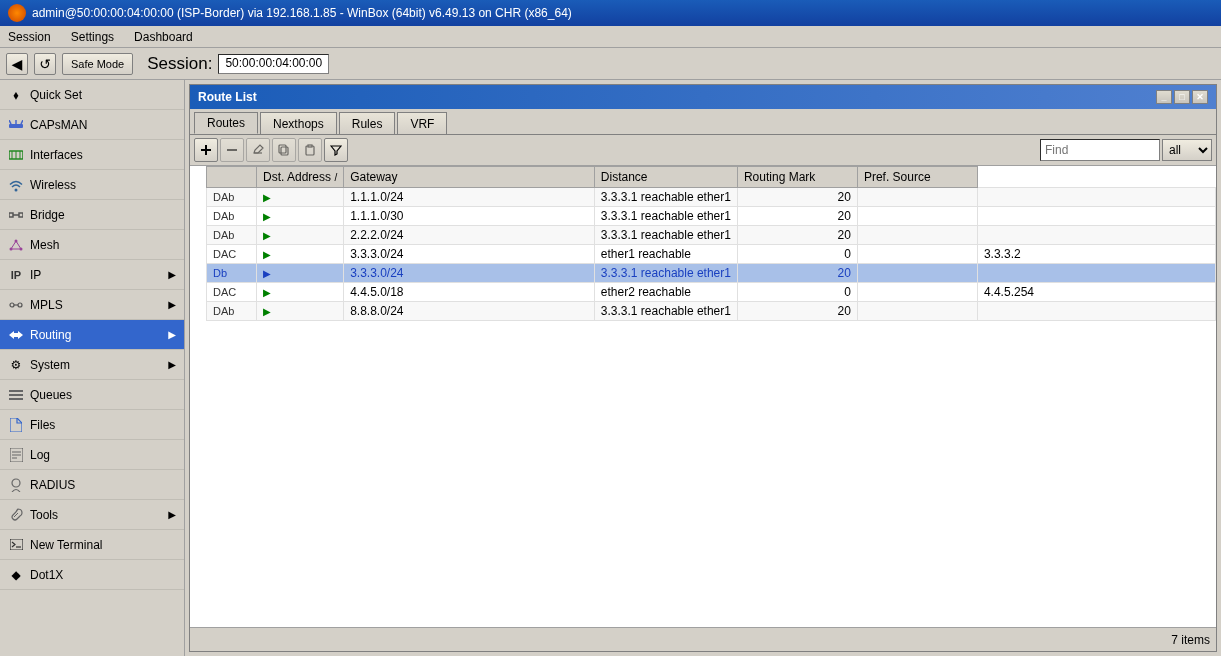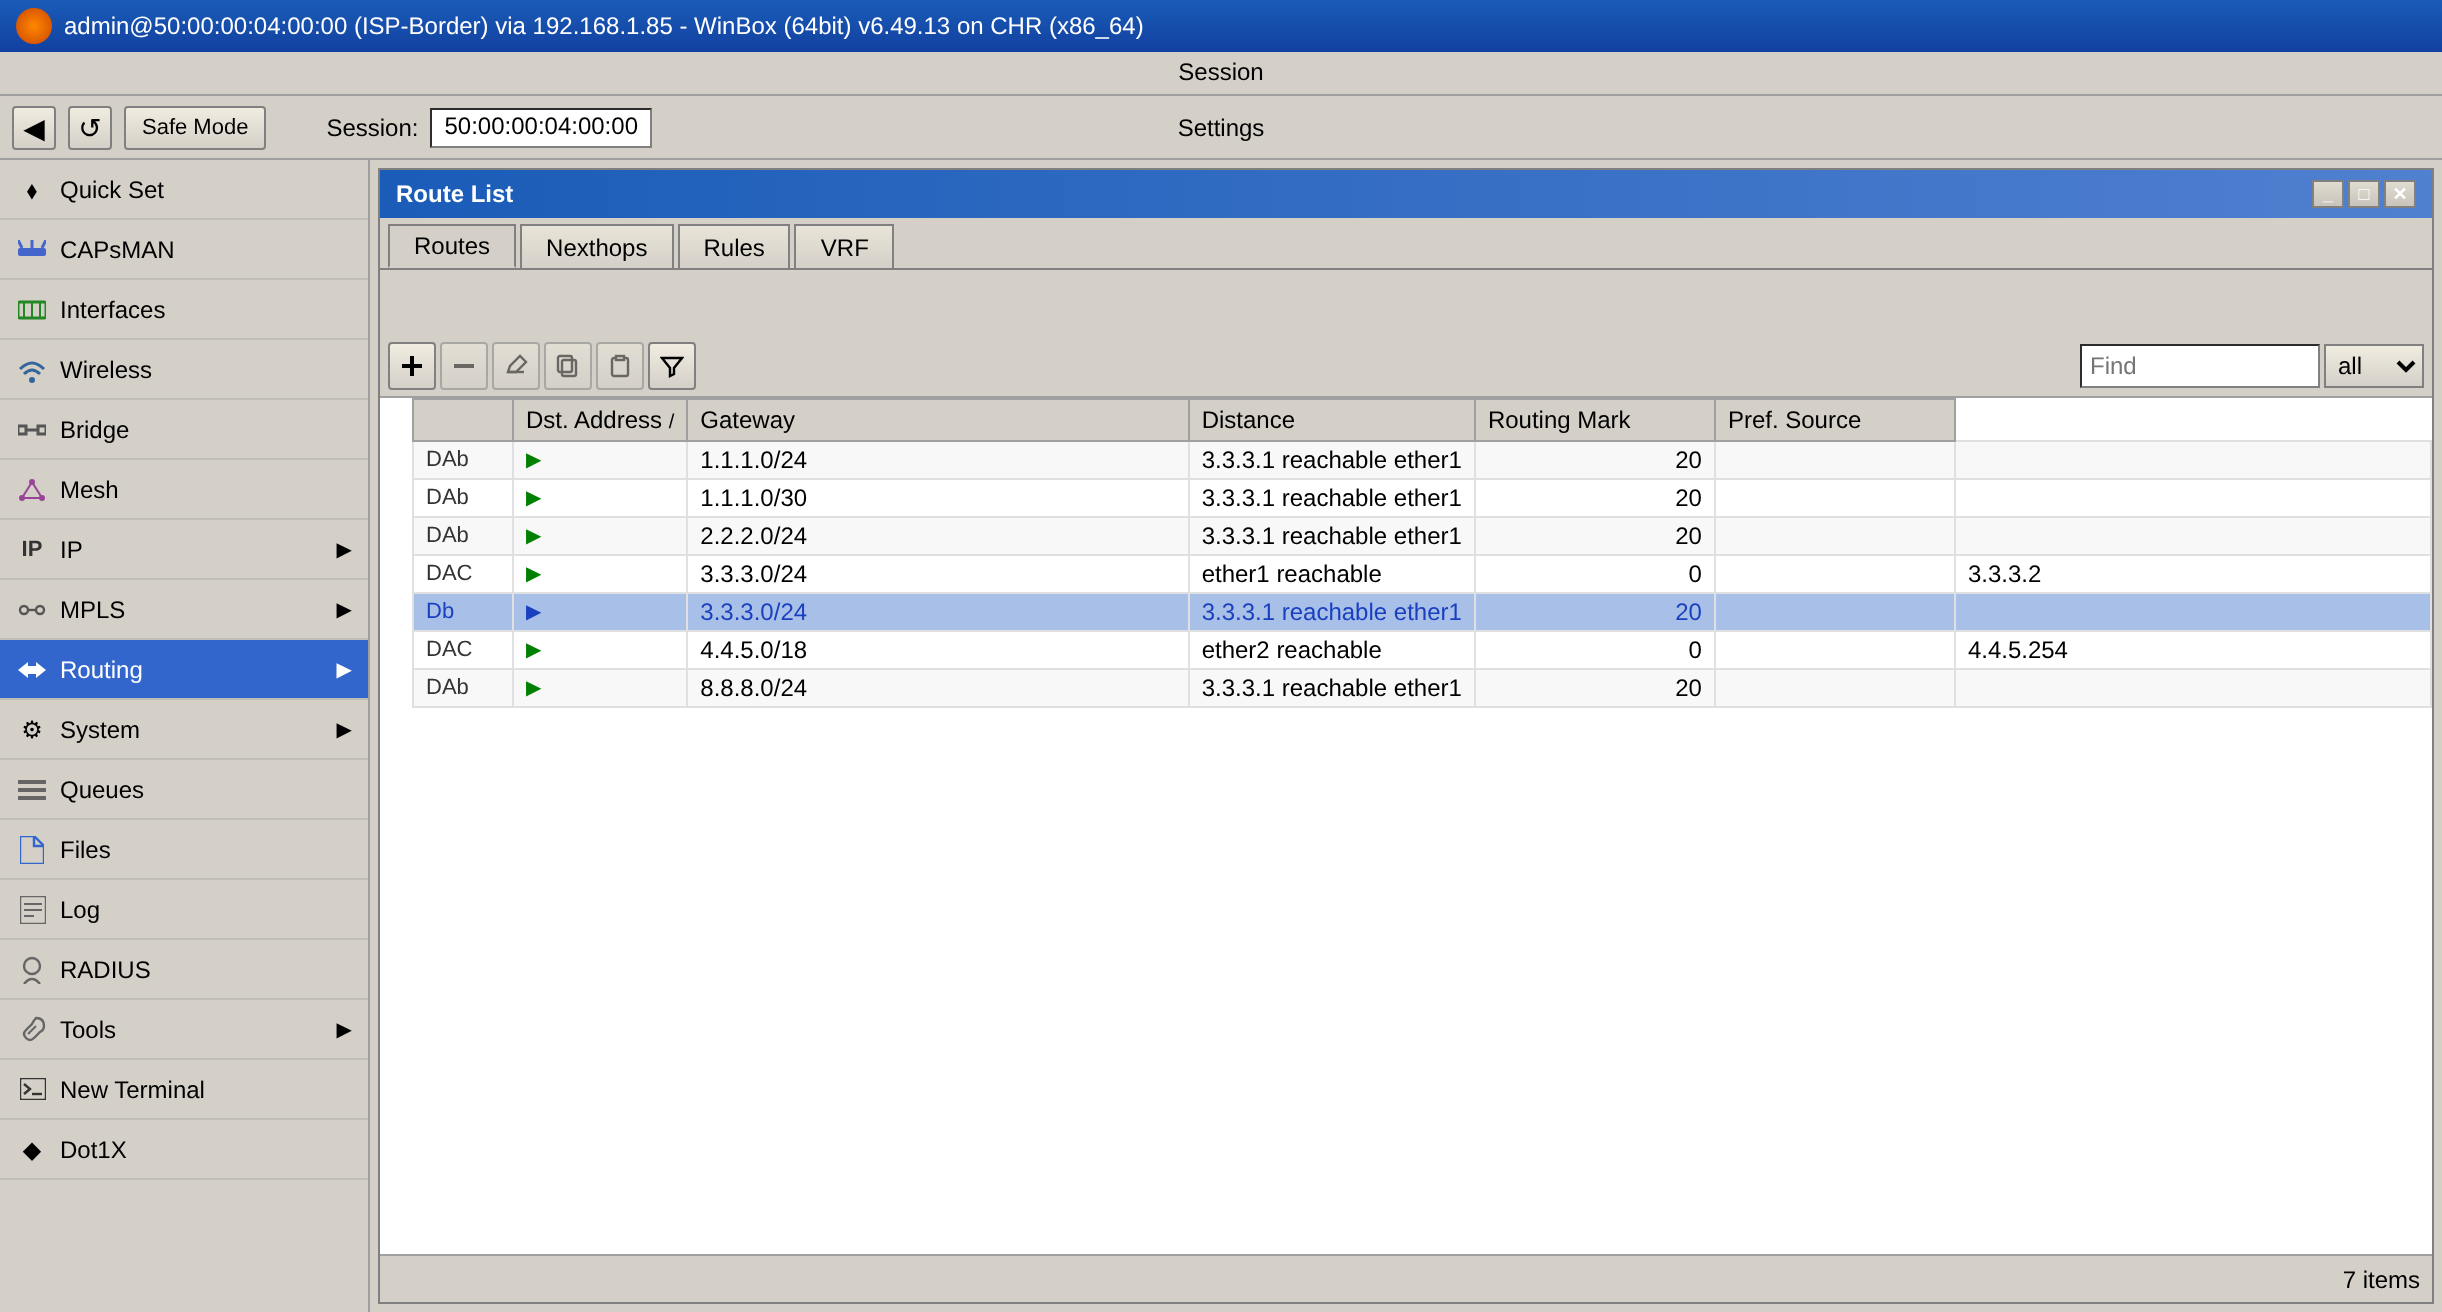--- a/index.html
+++ b/index.html
@@ -25,21 +25,20 @@
 
     
     .menu-bar {
       background: #d4d0c8;
       padding: 2px 4px;
       display: flex;
       gap: 12px;
       height: 22px;
       align-items: center;
       border-bottom: 1px solid #a0a0a0;
-      flex-direction: column;
     }
     .menu-bar span {
       cursor: pointer;
       padding: 1px 4px;
       font-size: 12px;
     }
 
     
     .toolbar {
       background: #d4d0c8;
@@ -52,21 +51,21 @@
     }
     .toolbar-btn {
       background: linear-gradient(to bottom, #f0ece0, #d4d0c8);
       border: 1px solid #808080;
       border-radius: 2px;
       padding: 2px 8px;
       font-size: 11px;
       cursor: pointer;
       height: 22px;
     }
-    .session-label { font-size: 12px; margin-left: 24px; }
+    .session-label { font-size: 17px; margin-left: 8px; }
     .session-value {
       background: white;
       border: 1px inset #808080;
       padding: 1px 6px;
       font-size: 12px;
       height: 20px;
     }
     .toolbar-icon {
       width: 22px; height: 22px;
       background: linear-gradient(to bottom, #f0ece0, #d4d0c8);
@@ -178,21 +177,20 @@
     }
 
     
     .action-toolbar {
       display: flex;
       align-items: center;
       padding: 3px 4px;
       gap: 2px;
       background: #d4d0c8;
       border-bottom: 1px solid #a0a0a0;
-      margin-top: 33px;
     }
     .action-btn {
       width: 24px; height: 24px;
       background: linear-gradient(to bottom, #f0ece0, #d4d0c8);
       border: 1px solid #808080;
       border-radius: 2px;
       display: flex; align-items: center; justify-content: center;
       cursor: pointer;
       font-size: 14px;
     }

